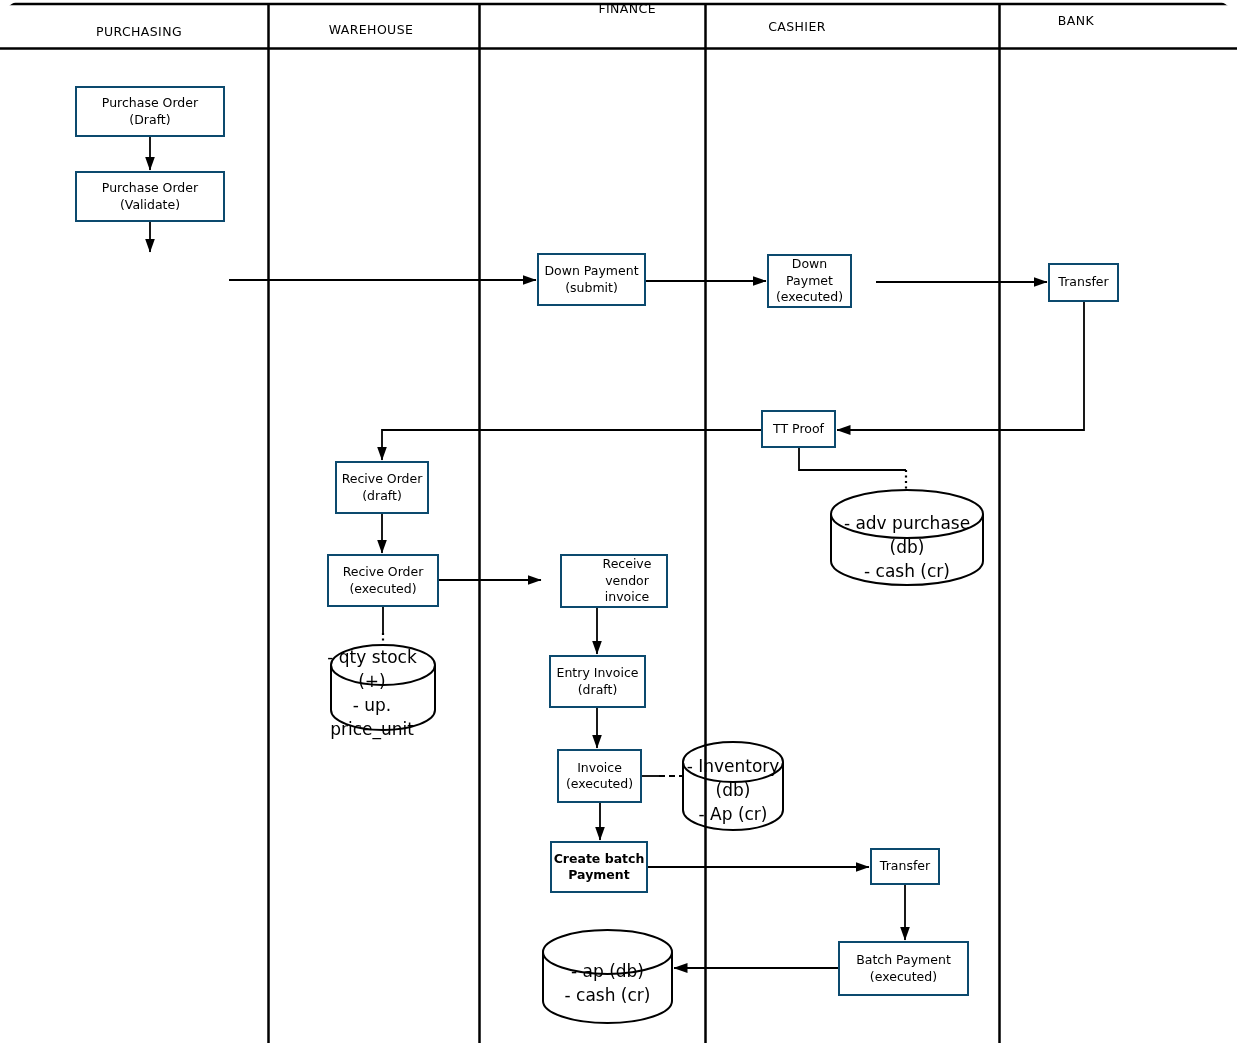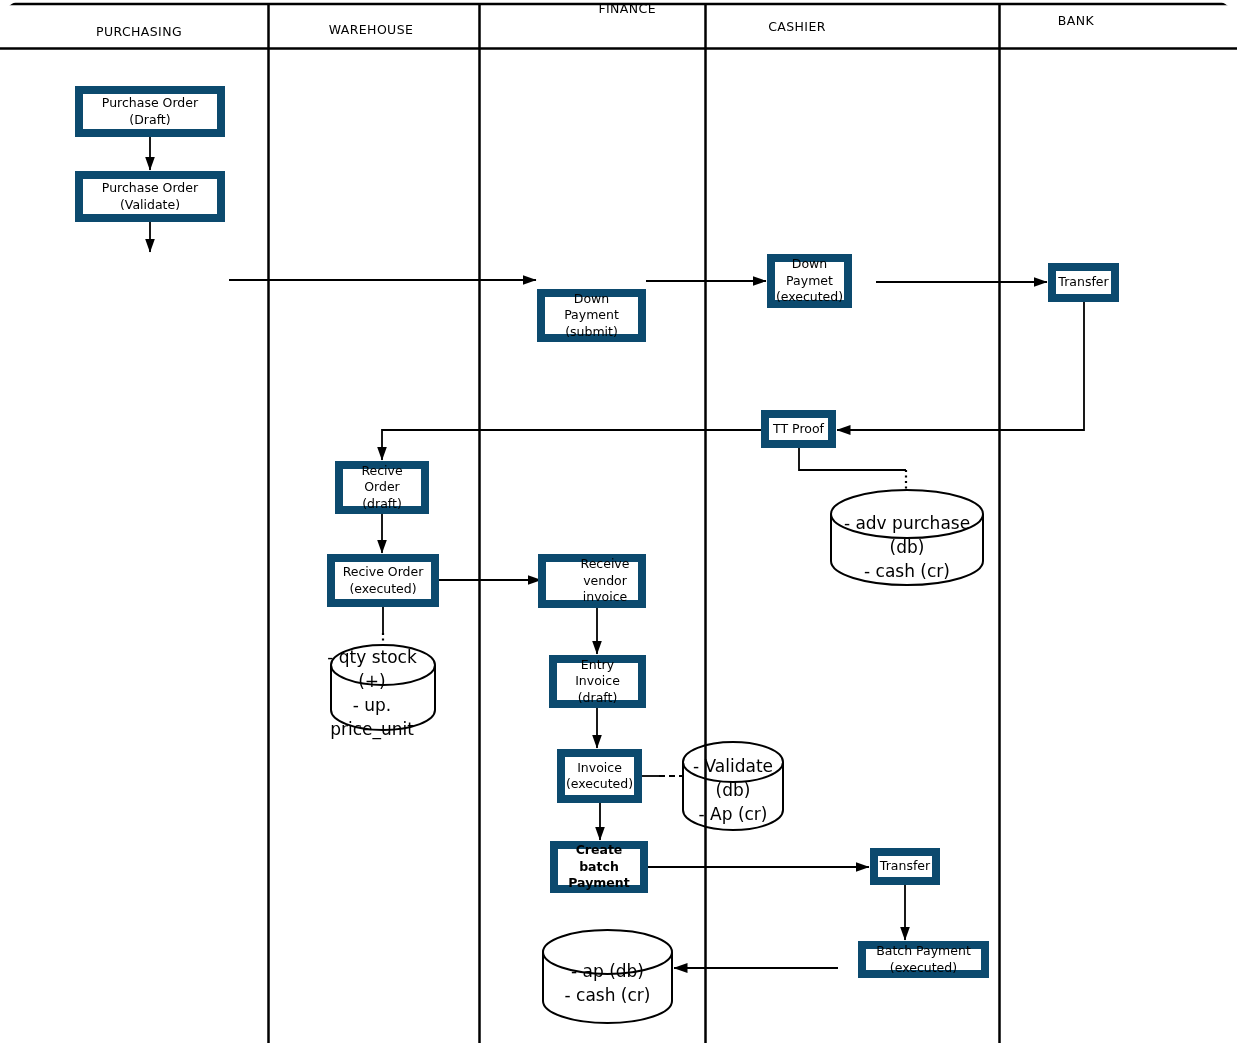--- a/index.html
+++ b/index.html
@@ -5,21 +5,21 @@
   html,body{margin:0;padding:0;background:#ffffff;}
   .canvas{
     position:relative;width:1237px;height:1050px;background:#ffffff;
     font-family:"DejaVu Sans","Liberation Sans",sans-serif;color:#000;
     overflow:hidden;
     border-radius:25px;
   }
   .canvas svg{position:absolute;left:0;top:0;}
   .node{
     position:absolute;box-sizing:border-box;background:#ffffff;
-    border:8px solid #0c4a6e;display:flex;align-items:center;justify-content:center;
+    border:2px solid #0c4a6e;display:flex;align-items:center;justify-content:center;
     text-align:center;font-size:12.5px;line-height:1.32;white-space:pre-line;
   }
   .node span{white-space:pre-line;}
   .lane-label{
     position:absolute;width:160px;height:16px;line-height:16px;
     text-align:center;font-size:12.5px;letter-spacing:0.4px;
   }
   .ds-label{
     position:absolute;display:flex;align-items:center;justify-content:center;
     text-align:center;font-size:17px;line-height:1.4;white-space:pre-line;
@@ -81,44 +81,44 @@
   <div class="lane-label" style="left:59px;top:24px;">PURCHASING</div>
   <div class="lane-label" style="left:291px;top:22px;">WAREHOUSE</div>
   <div class="lane-label" style="left:496px;top:1px;text-align:right;">FINANCE</div>
   <div class="lane-label" style="left:717px;top:19px;">CASHIER</div>
   <div class="lane-label" style="left:996px;top:13px;">BANK</div>
 
   <div class="node" style="left:75px;top:86px;width:150px;height:51px;"><span>Purchase Order
 (Draft)</span></div>
   <div class="node" style="left:75px;top:171px;width:150px;height:51px;"><span>Purchase Order
 (Validate)</span></div>
-  <div class="node" style="left:537px;top:253px;width:109px;height:53px;margin-top:36px;"><span>Down Payment
+  <div class="node" style="left:537px;top:253px;width:109px;height:53px;"><span>Down Payment
 (submit)</span></div>
   <div class="node" style="left:767px;top:254px;width:85px;height:54px;"><span>Down Paymet
 (executed)</span></div>
   <div class="node" style="left:1048px;top:263px;width:71px;height:39px;"><span>Transfer</span></div>
   <div class="node" style="left:761px;top:410px;width:75px;height:38px;"><span>TT Proof</span></div>
   <div class="node" style="left:335px;top:461px;width:94px;height:53px;"><span>Recive Order
 (draft)</span></div>
   <div class="node" style="left:327px;top:554px;width:112px;height:53px;"><span>Recive Order
 (executed)</span></div>
-  <div class="node" style="left:538px;top:554px;width:108px;height:54px;padding-left:26px;"><span>Receive vendor
+  <div class="node" style="left:560px;top:554px;width:108px;height:54px;padding-left:26px;"><span>Receive vendor
 invoice</span></div>
   <div class="node" style="left:549px;top:655px;width:97px;height:53px;"><span>Entry Invoice
 (draft)</span></div>
   <div class="node" style="left:557px;top:749px;width:85px;height:54px;"><span>Invoice
 (executed)</span></div>
   <div class="node" style="left:550px;top:841px;width:98px;height:52px;font-weight:bold;"><span>Create batch
 Payment</span></div>
   <div class="node" style="left:870px;top:848px;width:70px;height:37px;"><span>Transfer</span></div>
-  <div class="node" style="left:858px;top:941px;width:131px;height:37px;"><span>Batch Payment
+  <div class="node" style="left:838px;top:941px;width:131px;height:55px;"><span>Batch Payment
 (executed)</span></div>
 
   <div class="ds-label" style="left:824px;top:518px;width:166px;height:60px;">- adv purchase (db)
 - cash (cr)</div>
   <div class="ds-label" style="left:315px;top:668px;width:114px;height:52px;">- qty stock (+)
 - up. price_unit</div>
-  <div class="ds-label" style="left:676px;top:764px;width:114px;height:54px;">- Validate (db)
+  <div class="ds-label" style="left:676px;top:764px;width:114px;height:54px;">- Inventory (db)
 - Ap (cr)</div>
   <div class="ds-label" style="left:538px;top:956px;width:139px;height:56px;">- ap (db)
 - cash (cr)</div>
 
 </div>
 
 </body></html>

